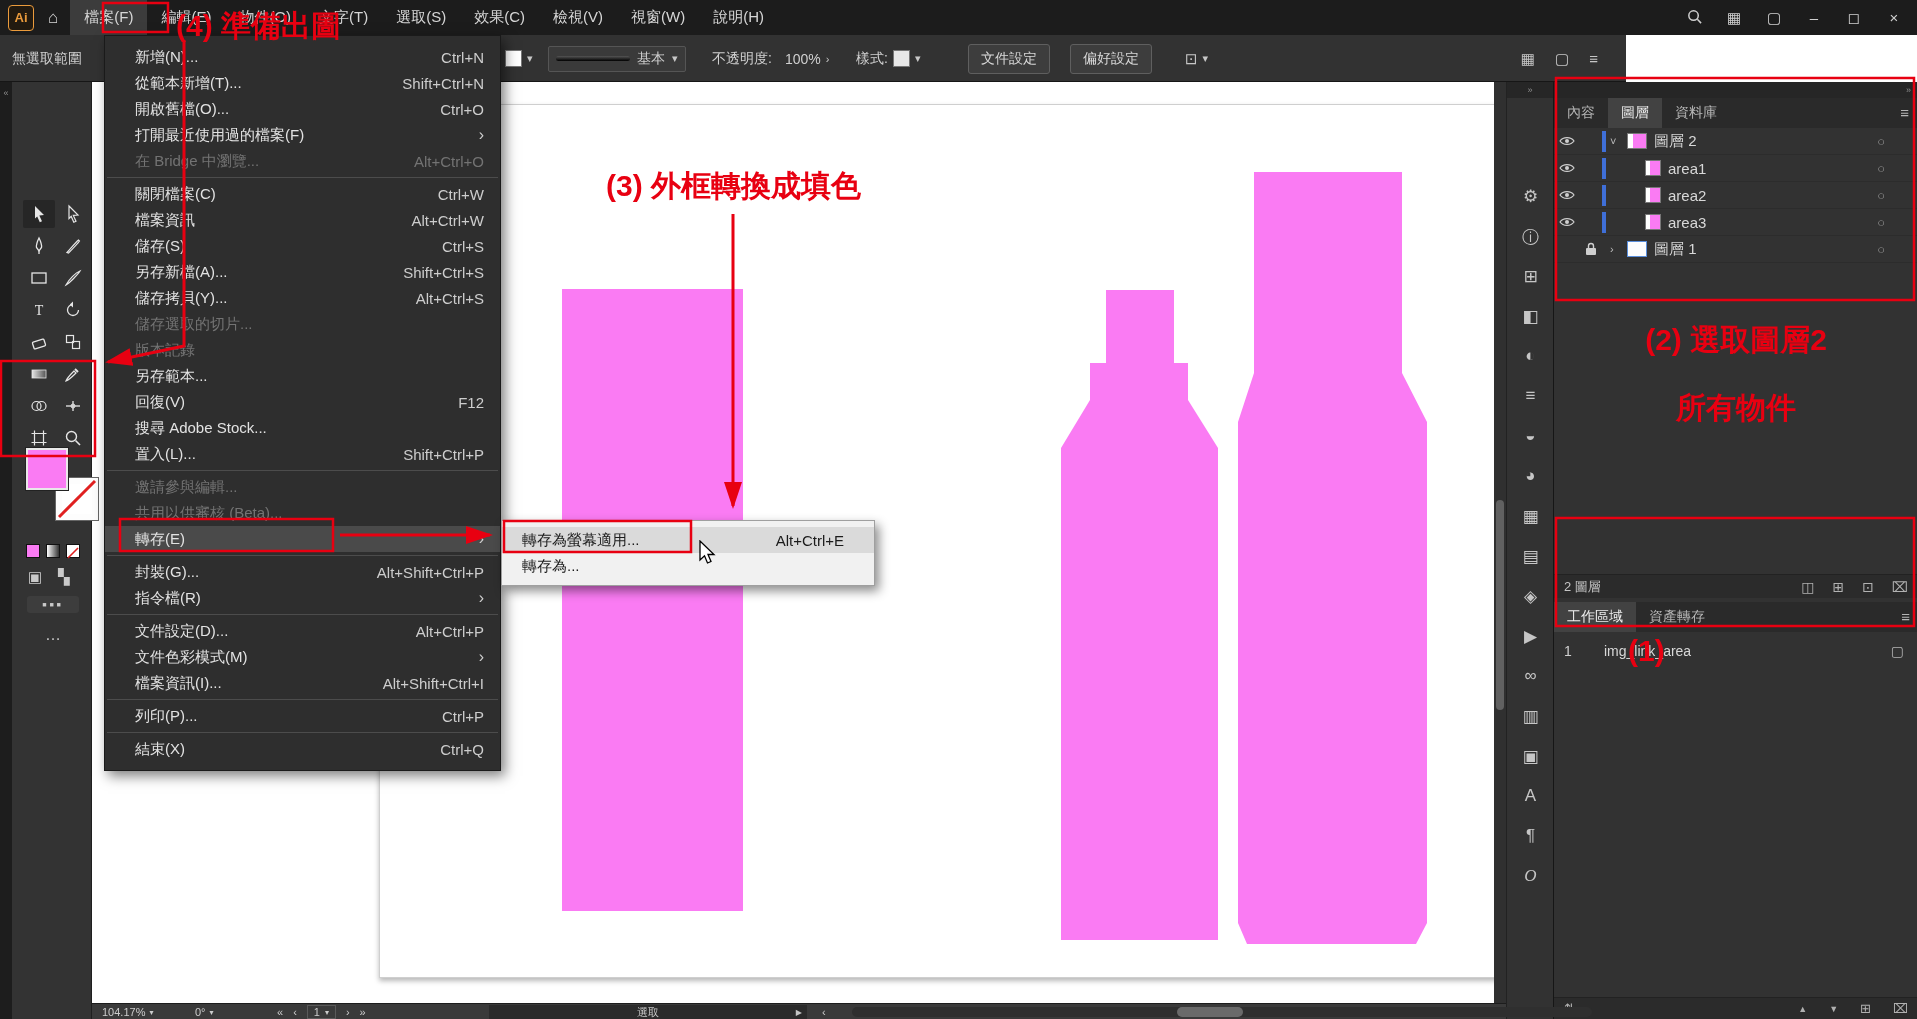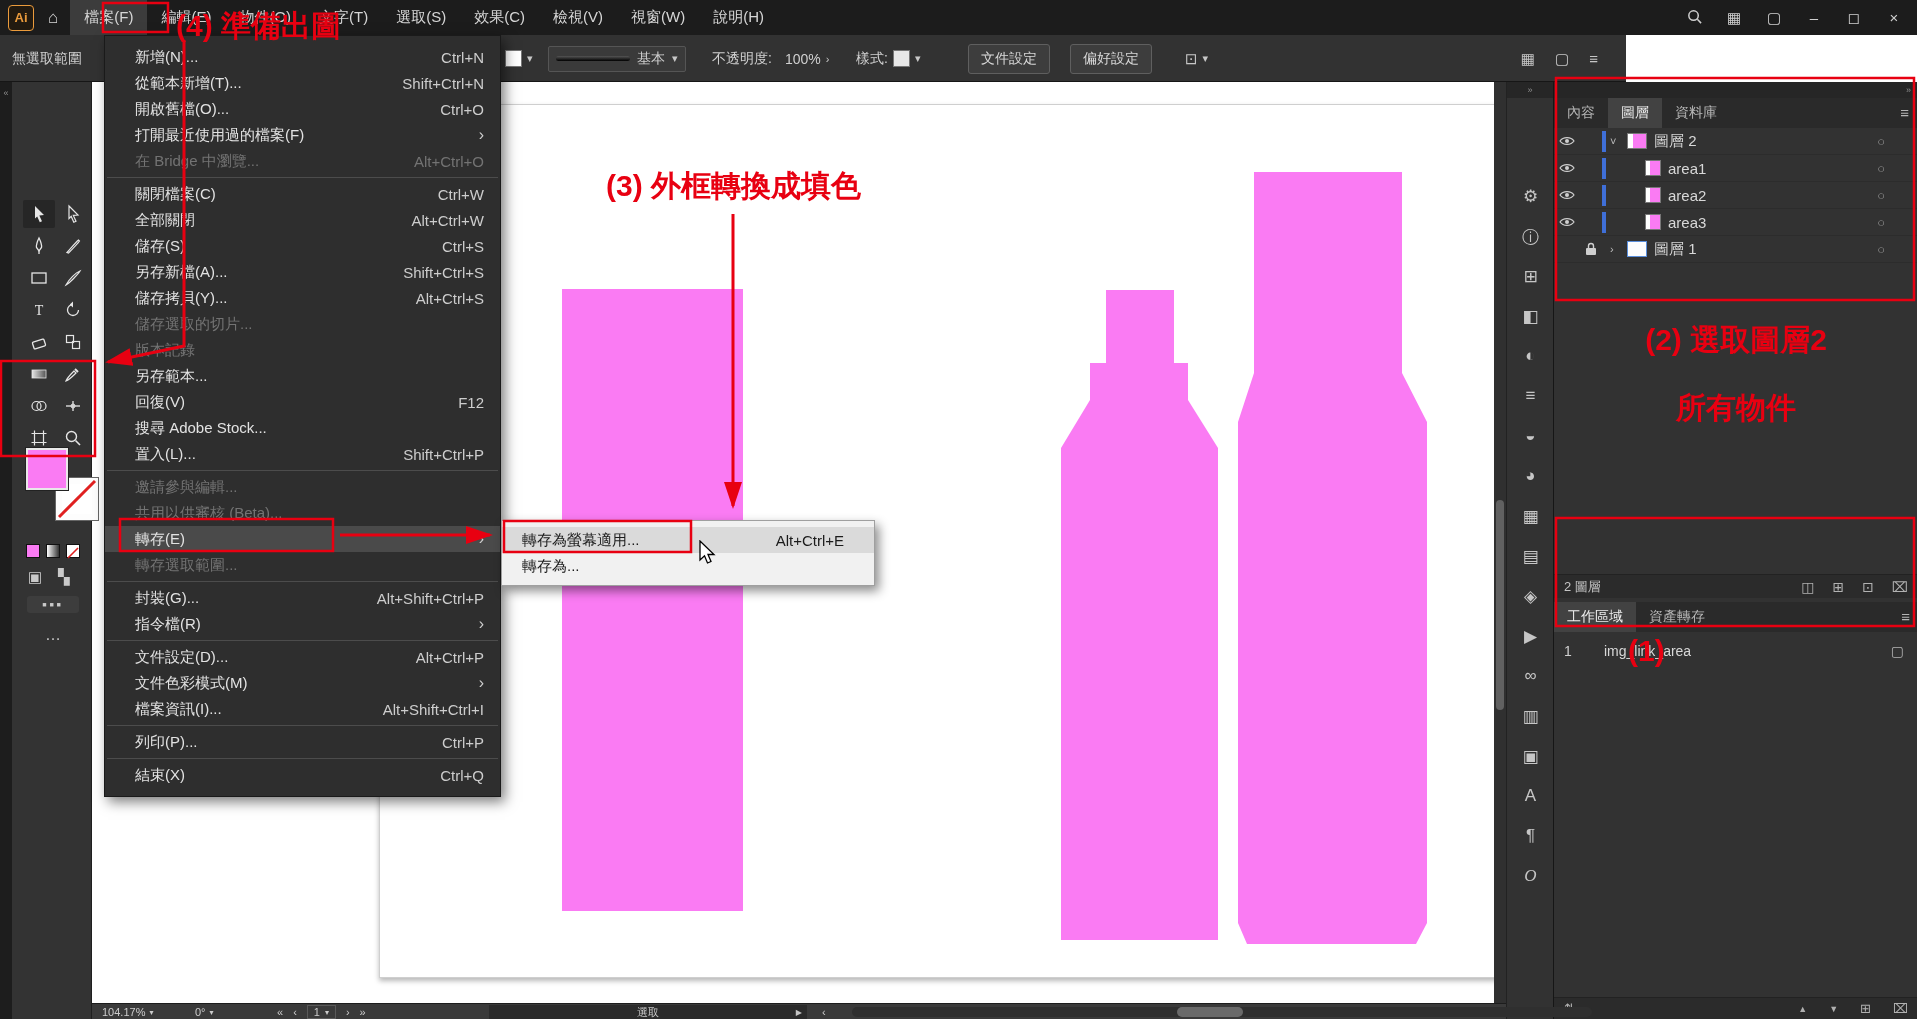--- a/index.html
+++ b/index.html
@@ -521,21 +521,21 @@
     <div class="fm-item dis">
         <span>在 Bridge 中瀏覽...</span>
         <span class="sc">Alt+Ctrl+O</span>
       </div>
     <div class="fm-sep"></div>
     <div class="fm-item">
         <span>關閉檔案(C)</span>
         <span class="sc">Ctrl+W</span>
       </div>
     <div class="fm-item">
-        <span>全部關閉</span>
+        <span>檔案資訊</span>
         <span class="sc">Alt+Ctrl+W</span>
       </div>
     <div class="fm-item">
         <span>儲存(S)</span>
         <span class="sc">Ctrl+S</span>
       </div>
     <div class="fm-item">
         <span>另存新檔(A)...</span>
         <span class="sc">Shift+Ctrl+S</span>
       </div>
@@ -566,23 +566,20 @@
     <div class="fm-sep"></div>
     <div class="fm-item dis">
         <span>邀請參與編輯...</span>
       </div>
     <div class="fm-item dis">
         <span>共用以供審核 (Beta)...</span>
       </div>
     <div class="fm-item hl">
         <span>轉存(E)</span>
         <span class="arrow">›</span>
-      </div>
-    <div class="fm-item dis">
-        <span>轉存選取範圍...</span>
       </div>
     <div class="fm-sep"></div>
     <div class="fm-item">
         <span>封裝(G)...</span>
         <span class="sc">Alt+Shift+Ctrl+P</span>
       </div>
     <div class="fm-item">
         <span>指令檔(R)</span>
         <span class="arrow">›</span>
       </div>

